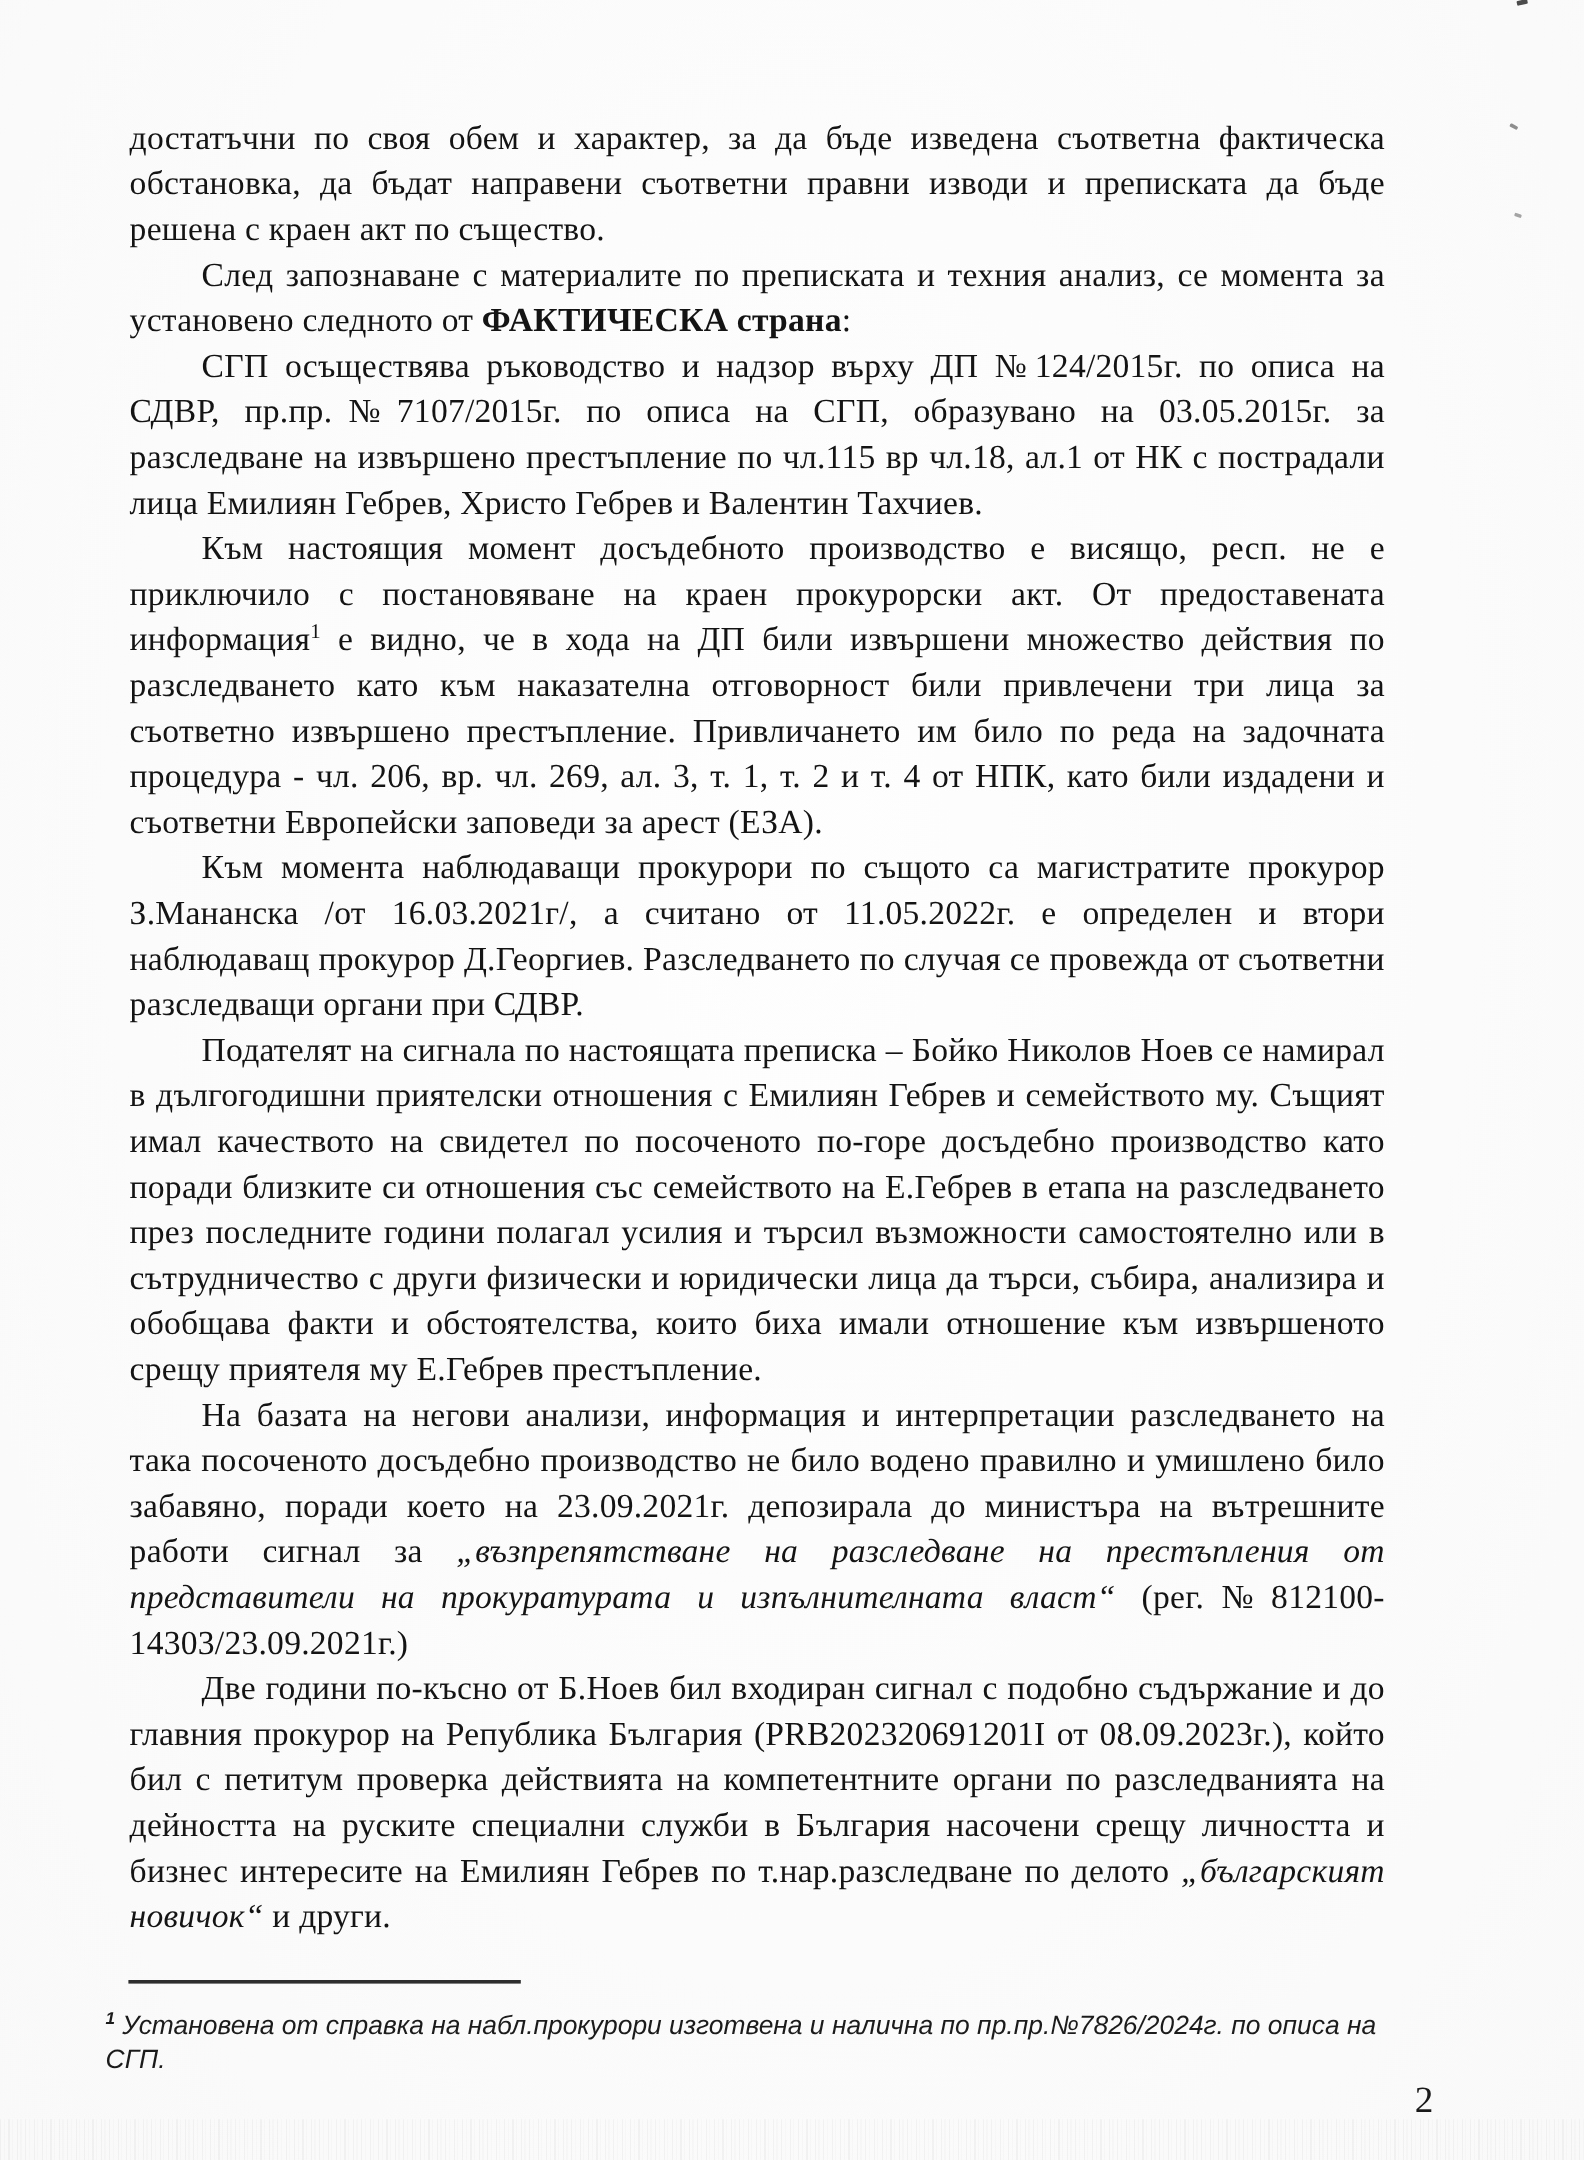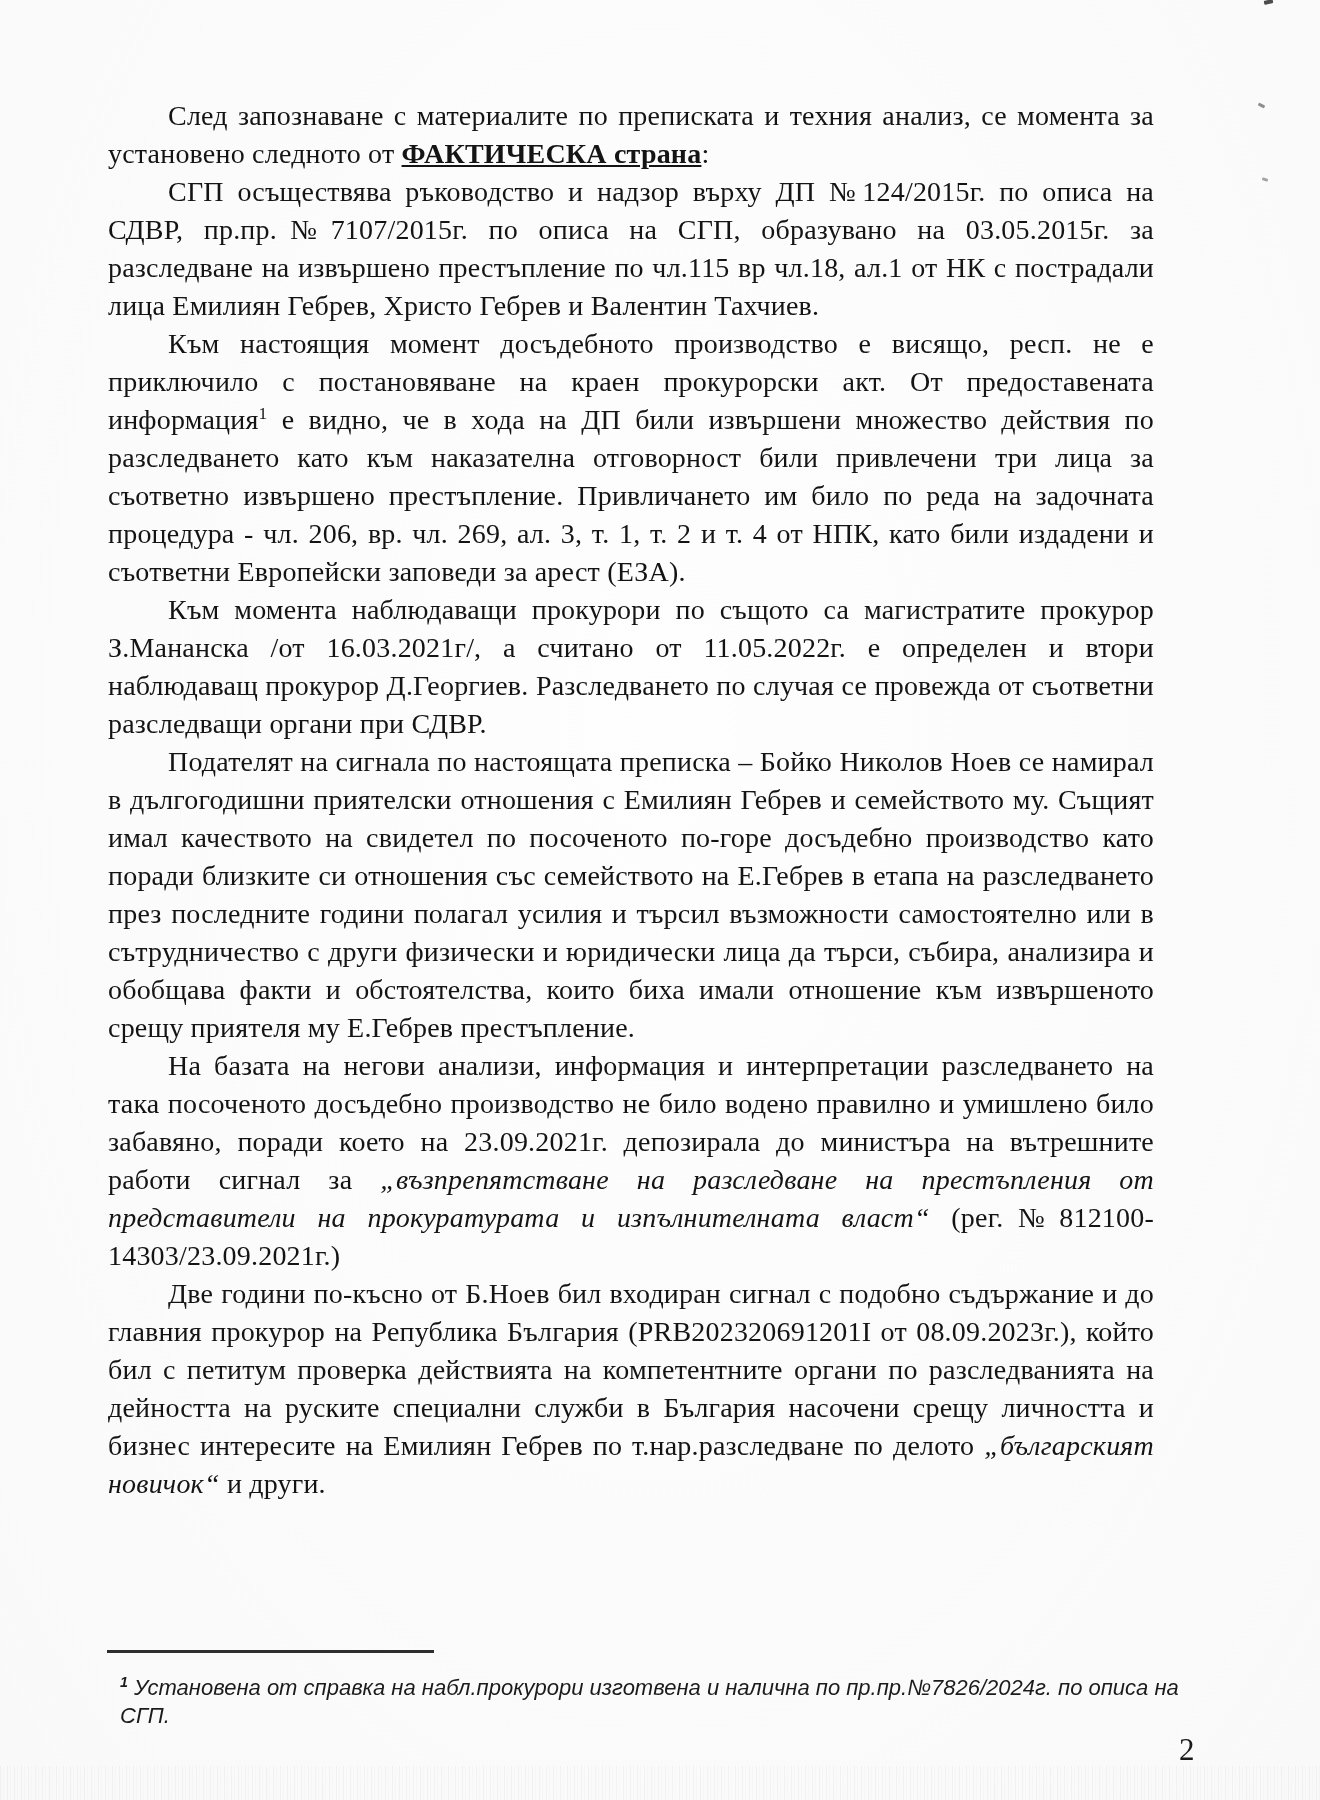--- a/index.html
+++ b/index.html
@@ -24,38 +24,38 @@
     left: 108px;
     top: 97px;
     width: 1046px;
     font-size: 28px;
     line-height: 38px;
     text-align: justify;
     letter-spacing: 0.2px;
   }
   .para { text-indent: 60px; }
   .para.noindent { text-indent: 0; }
-  .para b { font-weight: bold; text-decoration: underline; }
+  .para b { font-weight: bold; }
   .para i { font-style: italic; }
   .para sup {
     font-size: 0.62em;
     line-height: 0;
     vertical-align: super;
   }
   .footnote-rule {
     position: absolute;
     left: 107px;
     top: 1650px;
     width: 327px;
     height: 0;
     border-top: 3px solid #2e2e2e;
   }
   .footnote {
     position: absolute;
-    left: 120px;
+    left: 88px;
     top: 1674px;
     width: 1070px;
     font-family: "Liberation Sans", "DejaVu Sans", sans-serif;
     font-style: italic;
     font-size: 22px;
     line-height: 28px;
     color: #1b1b1b;
   }
   .footnote .fn-marker {
     font-size: 0.65em;
@@ -93,20 +93,21 @@
 </head>
 <body>
 
 <div class="page">
 
   <div class="speck s1"></div>
   <div class="speck s2"></div>
   <div class="speck s3"></div>
 
   <main class="text-block" id="doc-body">
+      <p class="para noindent"><span>достатъчни по своя обем и характер, за да бъде изведена съответна фактическа обстановка, да бъдат направени съответни правни изводи и преписката да бъде решена с краен акт по същество.</span></p>
       <p class="para"><span>След запознаване с материалите по преписката и техния анализ, се момента за установено следното от </span><b>ФАКТИЧЕСКА страна</b><span>:</span></p>
       <p class="para"><span>СГП осъществява ръководство и надзор върху ДП №124/2015г. по описа на СДВР, пр.пр.№7107/2015г. по описа на СГП, образувано на 03.05.2015г. за разследване на извършено престъпление по чл.115 вр чл.18, ал.1 от НК с пострадали лица Емилиян Гебрев, Христо Гебрев и Валентин Тахчиев.</span></p>
       <p class="para"><span>Към настоящия момент досъдебното производство е висящо, респ. не е приключило с постановяване на краен прокурорски акт. От предоставената информация</span><sup>1</sup><span> е видно, че в хода на ДП били извършени множество действия по разследването като към наказателна отговорност били привлечени три лица за съответно извършено престъпление. Привличането им било по реда на задочната процедура - чл. 206, вр. чл. 269, ал. 3, т. 1, т. 2 и т. 4 от НПК, като били издадени и съответни Европейски заповеди за арест (ЕЗА).</span></p>
       <p class="para"><span>Към момента наблюдаващи прокурори по същото са магистратите прокурор З.Мананска /от 16.03.2021г/, а считано от 11.05.2022г. е определен и втори наблюдаващ прокурор Д.Георгиев. Разследването по случая се провежда от съответни разследващи органи при СДВР.</span></p>
       <p class="para"><span>Подателят на сигнала по настоящата преписка – Бойко Николов Ноев се намирал в дългогодишни приятелски отношения с Емилиян Гебрев и семейството му. Същият имал качеството на свидетел по посоченото по-горе досъдебно производство като поради близките си отношения със семейството на Е.Гебрев в етапа на разследването през последните години полагал усилия и търсил възможности самостоятелно или в сътрудничество с други физически и юридически лица да търси, събира, анализира и обобщава факти и обстоятелства, които биха имали отношение към извършеното срещу приятеля му Е.Гебрев престъпление.</span></p>
       <p class="para"><span>На базата на негови анализи, информация и интерпретации разследването на така посоченото досъдебно производство не било водено правилно и умишлено било забавяно, поради което на 23.09.2021г. депозирала до министъра на вътрешните работи сигнал за </span><i>„възпрепятстване на разследване на престъпления от представители на прокуратурата и изпълнителната власт“</i><span> (рег.№812100-14303/23.09.2021г.)</span></p>
       <p class="para"><span>Две години по-късно от Б.Ноев бил входиран сигнал с подобно съдържание и до главния прокурор на Република България (PRB202320691201I от 08.09.2023г.), който бил с петитум проверка действията на компетентните органи по разследванията на дейността на руските специални служби в България насочени срещу личността и бизнес интересите на Емилиян Гебрев по т.нар.разследване по делото </span><i>„българският новичок“</i><span> и други.</span></p>
     </main>
 
   <div class="footnote-rule"></div>

